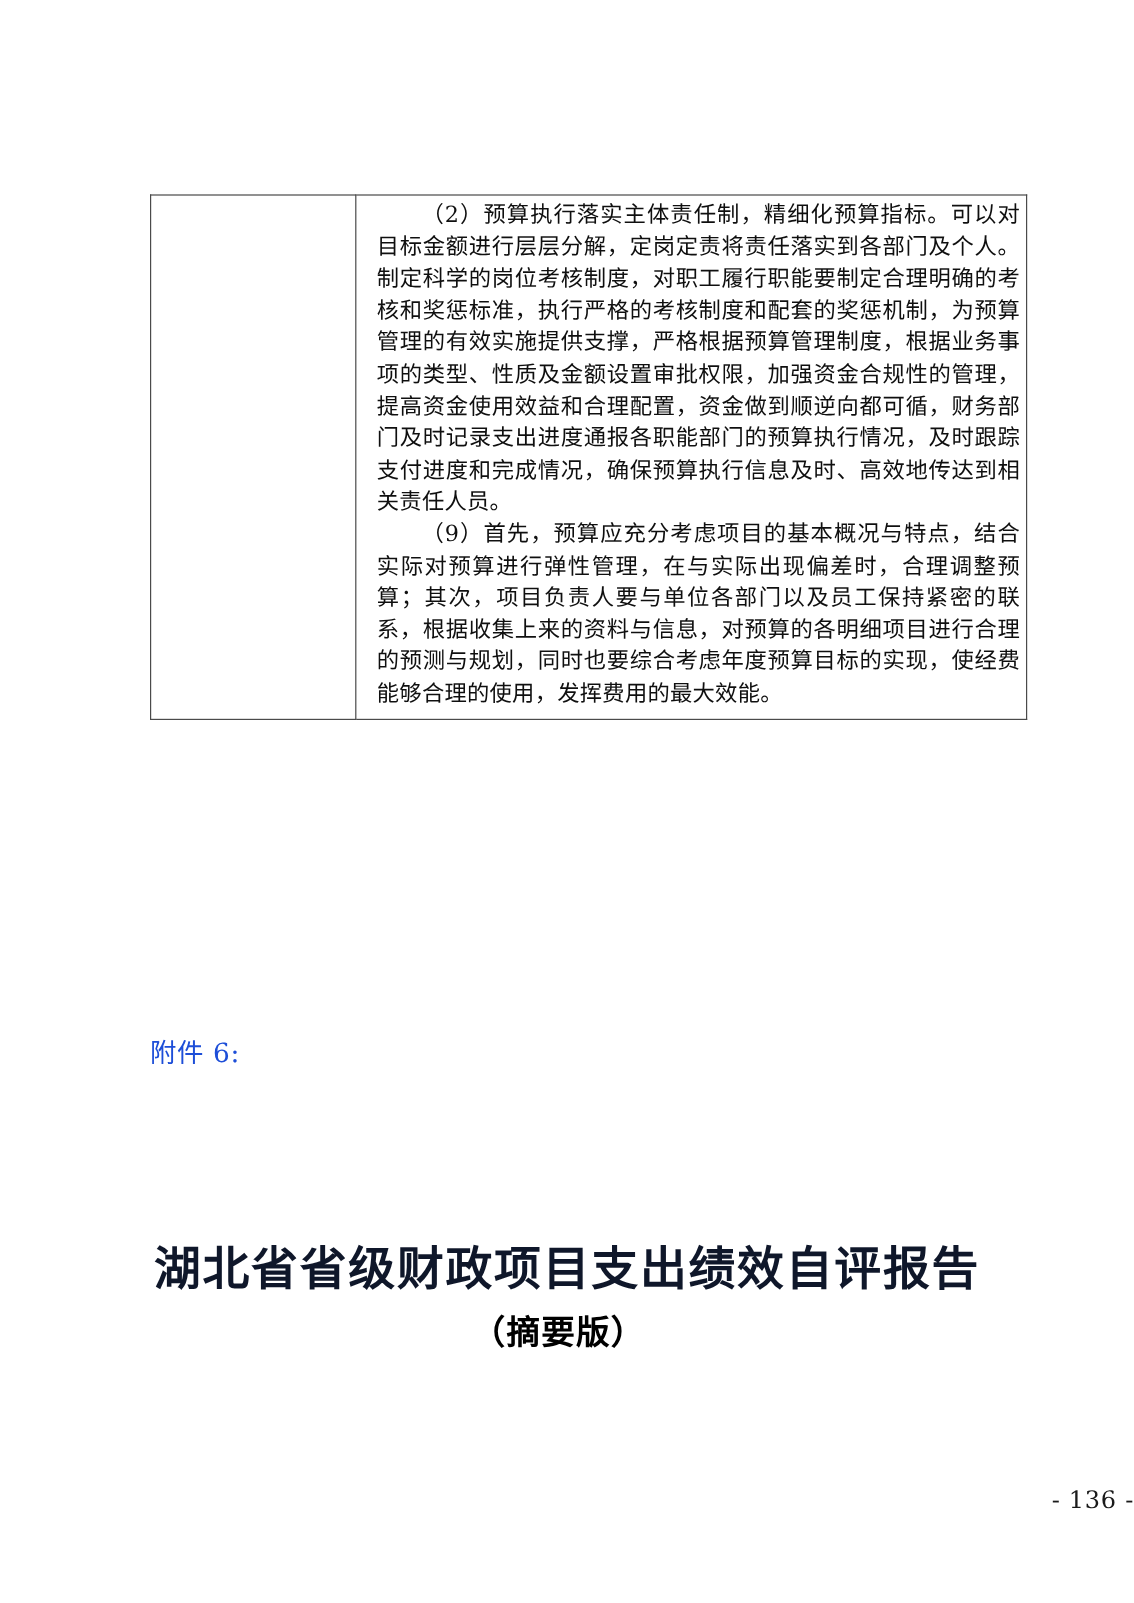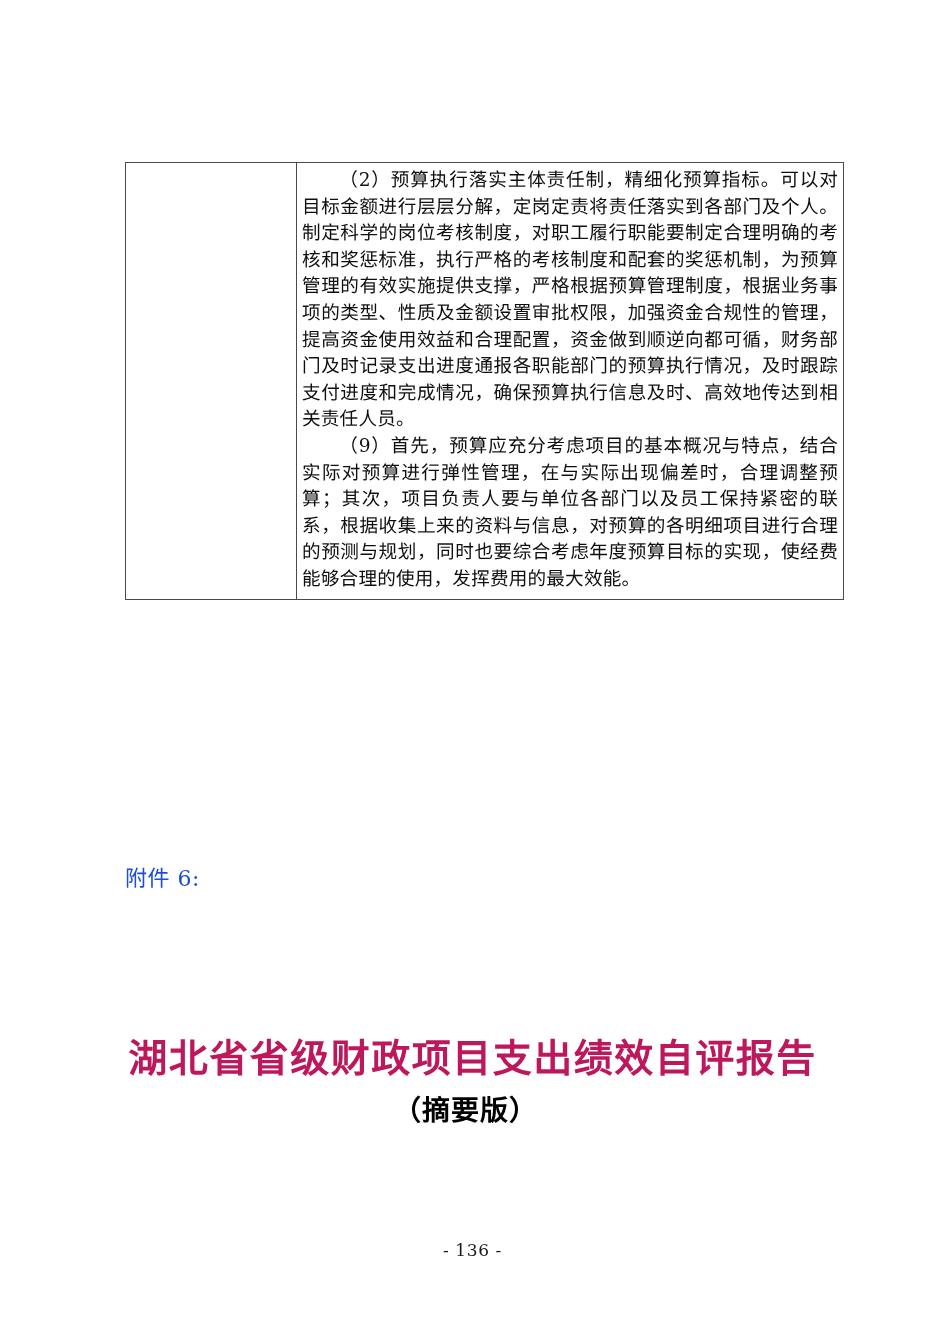--- a/index.html
+++ b/index.html
@@ -37,21 +37,21 @@
     padding: 0;
   }
 
   .doc-table td.label-cell {
     width: 170px;
     height: 404px;
   }
 
   .doc-table td.body-cell {
     width: 536px;
-    padding: 4px 5px 6px 5px;
+    padding: 4px 5px 6px 17px;
   }
 
   .cell-para {
     margin: 0;
     font-family: "DejaVu Serif", "Liberation Serif", serif;
     font-size: 18.6px;
     line-height: 26.6px;
     text-align: justify;
     text-justify: inter-character;
     text-indent: 2em;
@@ -82,44 +82,44 @@
     text-align: center;
   }
 
   .doc-title {
     margin: 0;
     font-family: "DejaVu Serif", "Liberation Serif", serif;
     font-weight: 700;
     font-size: 39px;
     line-height: 52px;
     letter-spacing: 1.5px;
-    color: #be185d;
+    color: #0f172a;
     white-space: nowrap;
   }
 
   .doc-subtitle {
     margin: 8px 14px 0 0;
     font-family: "DejaVu Serif", "Liberation Serif", serif;
     font-weight: 700;
     font-size: 28px;
     line-height: 38px;
     letter-spacing: 1px;
     color: #000000;
     white-space: nowrap;
   }
 
   
   .page-footer {
     position: absolute;
     left: 0;
     top: 1238px;
     width: 945px;
-    text-align: center;
+    text-align: right;
     font-family: "DejaVu Serif", "Liberation Serif", serif;
-    font-size: 17px;
+    font-size: 20px;
     line-height: 24px;
     letter-spacing: 0.6px;
     color: #1a1a1a;
   }
 </style>
 </head>
 <body>
 
 <div class="page">
 

